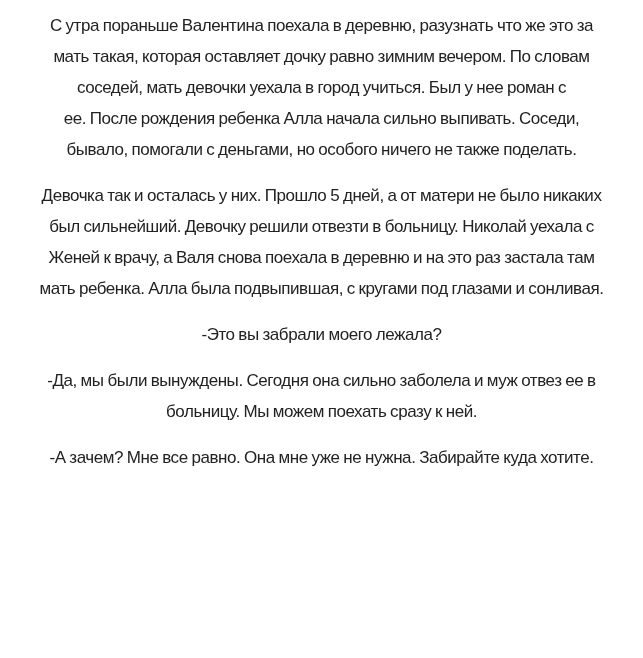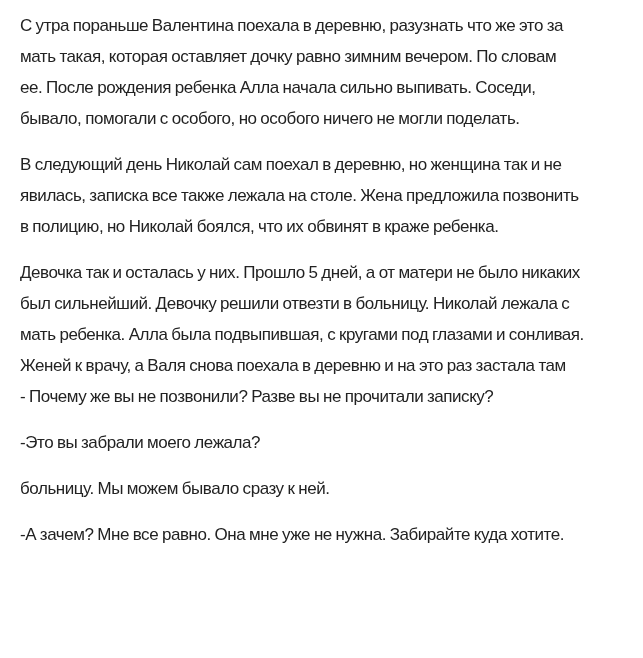--- a/index.html
+++ b/index.html
@@ -6,47 +6,43 @@
   body { width: 643px; height: 658px; overflow: hidden; }
   .article {
     padding: 10px 20px 0 20px;
     font-family: "Liberation Sans", sans-serif;
     font-size: 17px;
     line-height: 31px;
     color: #222222;
     letter-spacing: -0.45px;
     word-spacing: -0.5px;
   }
-  .article p { margin: 0 0 15px 0; }
+  .article p { margin: 0 0 15px 0; text-align: center; }
   .article .line { display: block; white-space: nowrap; }
 </style>
 </head>
 <body>
 
 <div class="article">
   <p>
     <span class="line">С утра пораньше Валентина поехала в деревню, разузнать что же это за</span>
     <span class="line">мать такая, которая оставляет дочку равно зимним вечером. По словам</span>
+    <span class="line">соседей, мать девочки уехала в город учиться. Был у нее роман с</span>
     <span class="line">ее. После рождения ребенка Алла начала сильно выпивать. Соседи,</span>
-    <span class="line">бывало, помогали с особого, но особого ничего не могли поделать.</span>
-  </p>
-  <p>
-    <span class="line">В следующий день Николай сам поехал в деревню, но женщина так и не</span>
-    <span class="line">явилась, записка все также лежала на столе. Жена предложила позвонить</span>
-    <span class="line">в полицию, но Николай боялся, что их обвинят в краже ребенка.</span>
+    <span class="line">бывало, помогали с деньгами, но особого ничего не также поделать.</span>
   </p>
   <p>
     <span class="line">Девочка так и осталась у них. Прошло 5 дней, а от матери не было никаких</span>
-    <span class="line">был сильнейший. Девочку решили отвезти в больницу. Николай лежала с</span>
+    <span class="line">был сильнейший. Девочку решили отвезти в больницу. Николай уехала с</span>
+    <span class="line">Женей к врачу, а Валя снова поехала в деревню и на это раз застала там</span>
     <span class="line">мать ребенка. Алла была подвыпившая, с кругами под глазами и сонливая.</span>
-    <span class="line">Женей к врачу, а Валя снова поехала в деревню и на это раз застала там</span>
-    <span class="line">- Почему же вы не позвонили? Разве вы не прочитали записку?</span>
   </p>
   <p>
     <span class="line">-Это вы забрали моего лежала?</span>
   </p>
   <p>
-    <span class="line">больницу. Мы можем бывало сразу к ней.</span>
+    <span class="line">-Да, мы были вынуждены. Сегодня она сильно заболела и муж отвез ее в</span>
+    <span class="line">больницу. Мы можем поехать сразу к ней.</span>
   </p>
   <p>
     <span class="line">-А зачем? Мне все равно. Она мне уже не нужна. Забирайте куда хотите.</span>
   </p>
 </div>
 
 </body></html>

